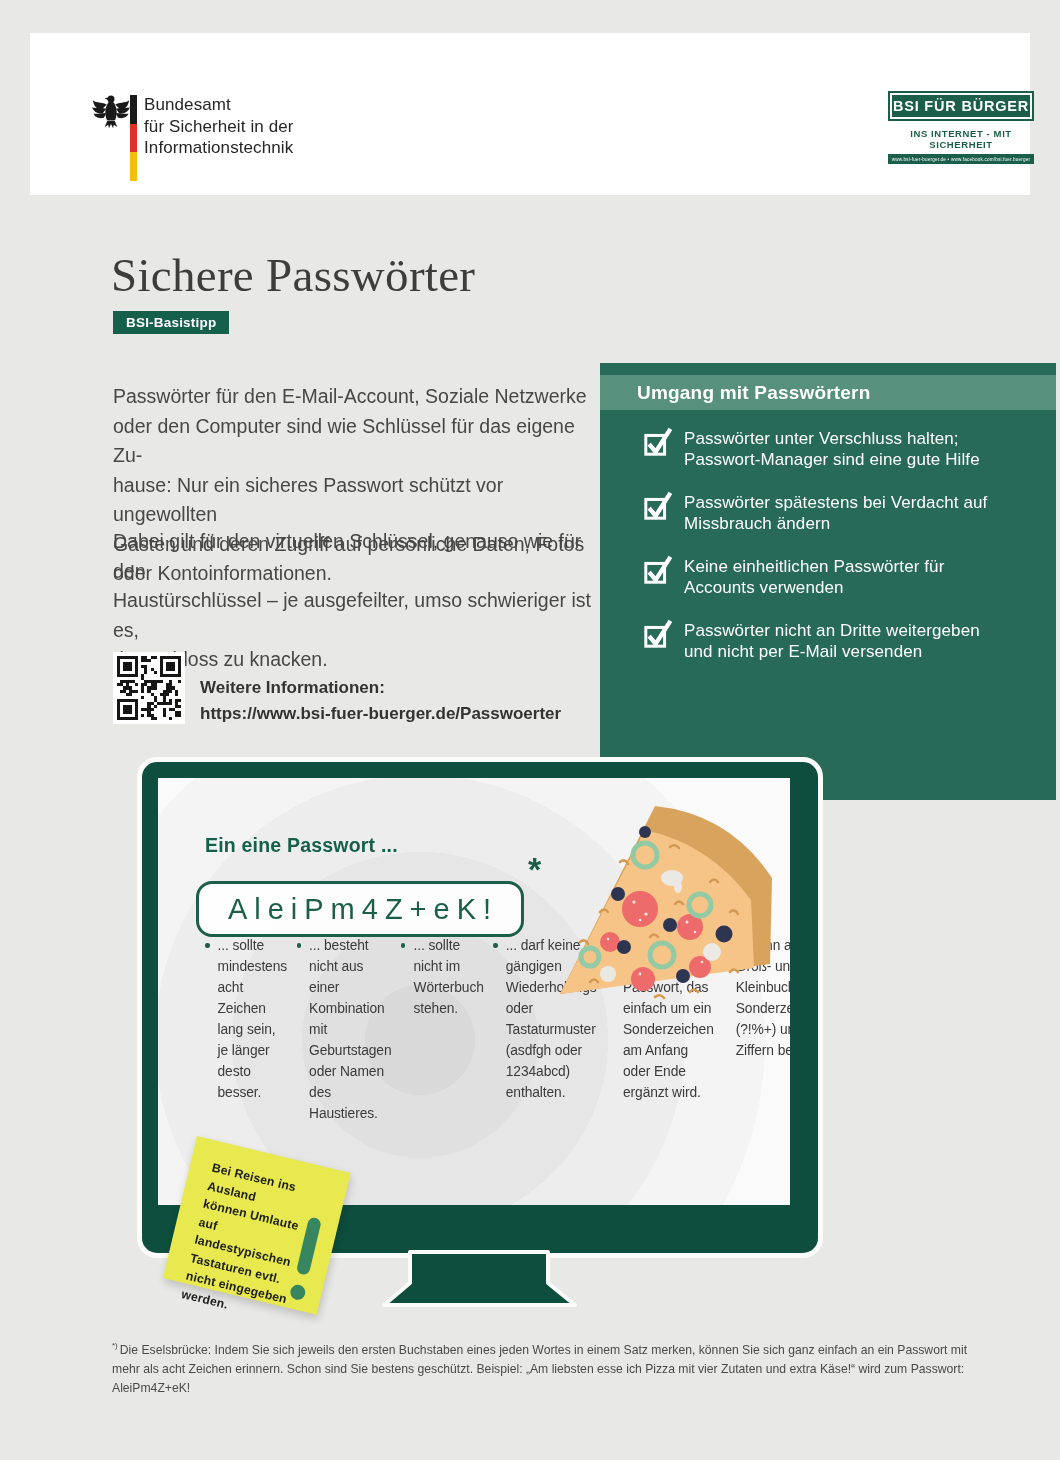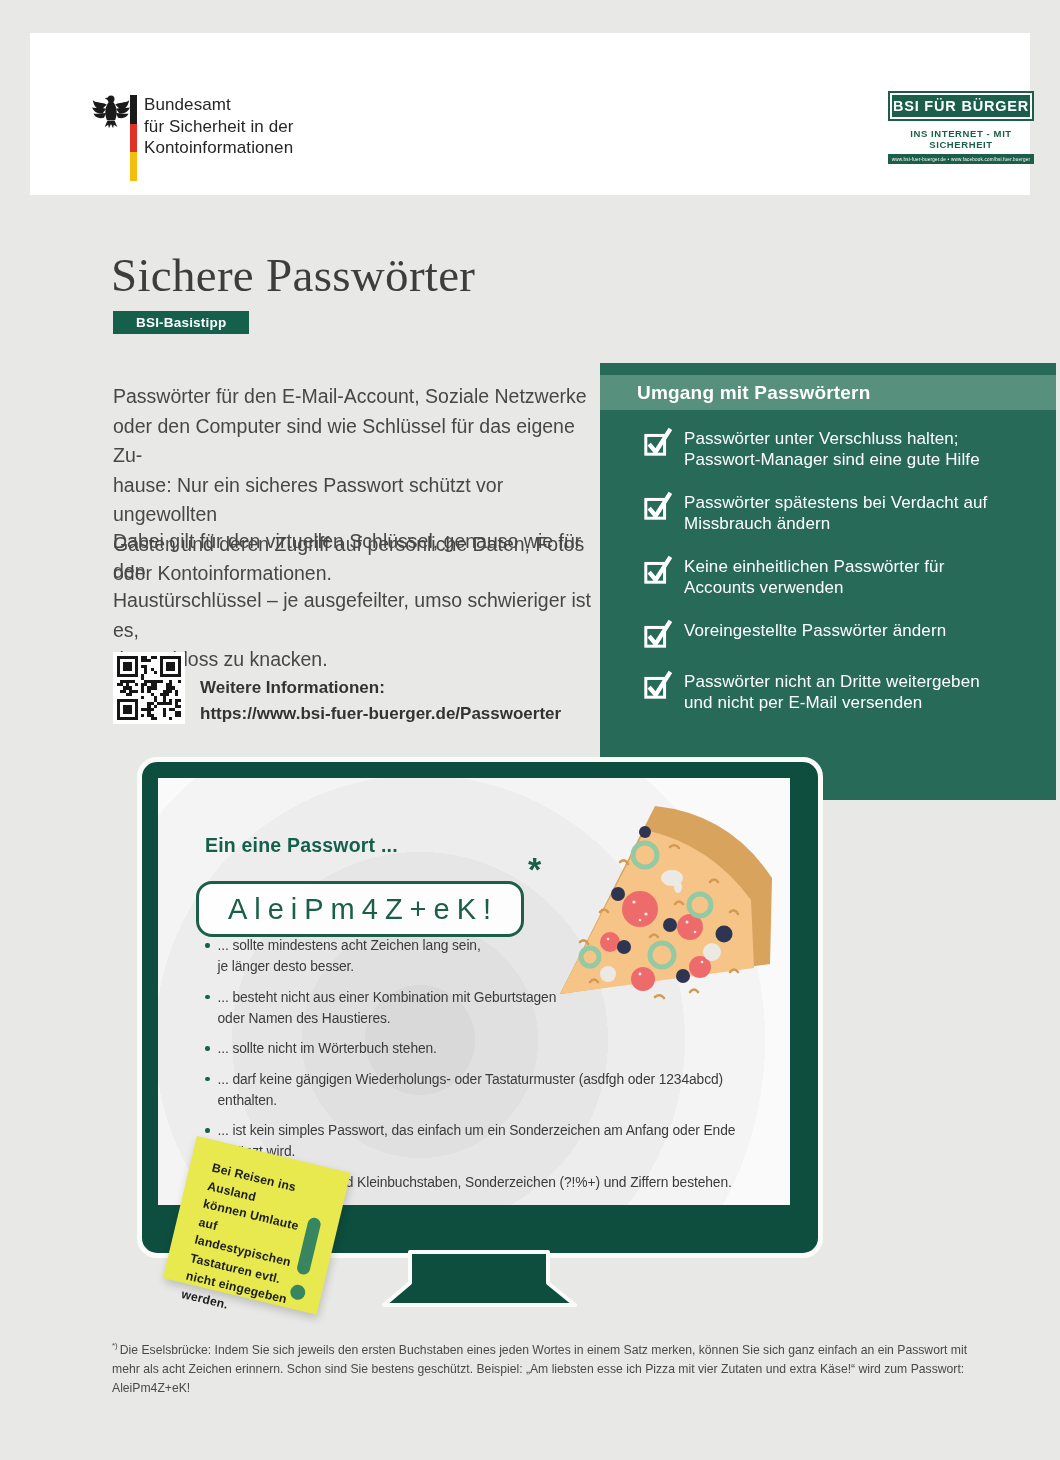--- a/index.html
+++ b/index.html
@@ -25,21 +25,21 @@
     box-shadow:0 0 0 2px #1b5f4a;display:flex;align-items:center;justify-content:center;
     color:#fff;font-size:14.5px;font-weight:600;letter-spacing:.8px;
   }
   .brand-tagline{margin-top:9px;text-align:center;color:#1b5f4a;font-size:9.5px;font-weight:700;letter-spacing:.6px;}
   .brand-urlbar{margin-top:4px;height:10px;background:#1b5f4a;display:flex;align-items:center;justify-content:center;
     color:#fff;font-size:4.6px;letter-spacing:.2px;}
 
   
   .page-title{left:111px;top:248px;font-family:"Liberation Serif","DejaVu Serif",serif;
     font-size:47px;color:#3d3d3d;letter-spacing:.3px;}
-  .title-badge{left:113px;top:311px;height:23px;padding:0 23px;background:#14604b;color:#fff;
+  .title-badge{left:113px;top:311px;height:23px;padding:0 13px;background:#14604b;color:#fff;
     font-size:13.5px;font-weight:700;display:flex;align-items:center;letter-spacing:.2px;}
 
   .intro-p{left:113px;width:485px;font-size:19.5px;line-height:29.5px;color:#474747;}
   .p1{top:382px;}
   .p2{top:527px;}
 
   
   .qr-wrap{left:113px;top:652px;width:72px;height:72px;background:#fff;}
   .qr-wrap svg{display:block;margin:4px;}
   .info-text{left:200px;top:675px;font-size:17px;line-height:26px;font-weight:700;color:#333;}
@@ -61,21 +61,21 @@
   .screen{position:absolute;left:16px;top:16px;width:632px;height:427px;background:
     radial-gradient(circle at 262px 262px,
       #d9d9d9 0 55px,#e0e0e0 55px 118px,#e6e6e6 118px 188px,
       #ededed 188px 265px,#f4f4f4 265px 345px,#fafafa 345px);
     overflow:hidden;}
   .screen-heading{left:47px;top:56px;font-size:19.5px;font-weight:700;color:#14604b;letter-spacing:.2px;}
   .pw-box{left:38px;top:103px;width:322px;height:50px;border:3px solid #1b5f4a;border-radius:16px;
     background:rgba(255,255,255,.92);display:flex;align-items:center;justify-content:center;}
   .pw-text{color:#1b5f4a;font-size:29px;letter-spacing:7px;padding-left:6px;}
   .pw-star{left:370px;top:72px;color:#1b5f4a;font-size:34px;font-weight:700;}
-  .rule-list{left:47px;top:157px;width:578px;display:flex;flex-direction:column;gap:9.5px;}
+  .rule-list{left:47px;top:157px;width:578px;display:flex;flex-direction:row;gap:9.5px;}
   .rule{display:flex;gap:8px;}
   .rule .dot{flex:0 0 4.5px;width:4.5px;height:4.5px;border-radius:50%;background:#1b5f4a;margin-top:8px;}
   .rule .txt{font-size:13.8px;line-height:21px;color:#3b3b3b;letter-spacing:-.1px;}
   .pizza{left:392px;top:14px;}
 
   
   .stand{left:370px;top:1250px;z-index:2;}
 
   
   .sticky{left:197px;top:1136px;width:158px;height:146px;background:#e7e94e;
@@ -109,21 +109,21 @@
       <path d="M25 41 L21 50 L26 47 L27 52 L30 46 L33 52 L34 47 L39 50 L35 41 Z"></path>
     </g>
   </svg>
   <div class="abs flagstripe">
     <span style="background:#1a1a1a"></span>
       <span style="background:#e03127"></span>
       <span style="background:#f5bd0c"></span>
   </div>
   <div class="abs agency-name preline">Bundesamt
 für Sicherheit in der
-Kontoinformationen</div>
+Informationstechnik</div>
 
   <div class="abs brand">
     <div class="brand-box">BSI FÜR BÜRGER</div>
     <div class="brand-tagline">INS INTERNET - MIT SICHERHEIT</div>
     <div class="brand-urlbar">www.bsi-fuer-buerger.de • www.facebook.com/bsi.fuer.buerger</div>
   </div>
 </div>
 
 <div class="abs page-title">Sichere Passwörter</div>
 <div class="abs title-badge">BSI-Basistipp</div>
@@ -378,27 +378,20 @@
           <path d="M8 20 L13.5 26.5 L28 4" fill="none" stroke="#fff" stroke-width="4.6" stroke-linecap="square"></path>
         </svg>
       <div class="txt preline">Keine einheitlichen Passwörter für
 Accounts verwenden</div>
     </div>
     <div class="check-item">
       <svg width="30" height="30" viewBox="0 0 32 32">
           <rect x="3" y="9" width="20" height="20" fill="none" stroke="#fff" stroke-width="3.2"></rect>
           <path d="M8 20 L13.5 26.5 L28 4" fill="none" stroke="#fff" stroke-width="4.6" stroke-linecap="square"></path>
         </svg>
-      <div class="txt preline">Voreingestellte Passwörter ändern</div>
-    </div>
-    <div class="check-item">
-      <svg width="30" height="30" viewBox="0 0 32 32">
-          <rect x="3" y="9" width="20" height="20" fill="none" stroke="#fff" stroke-width="3.2"></rect>
-          <path d="M8 20 L13.5 26.5 L28 4" fill="none" stroke="#fff" stroke-width="4.6" stroke-linecap="square"></path>
-        </svg>
       <div class="txt preline">Passwörter nicht an Dritte weitergeben
 und nicht per E-Mail versenden</div>
     </div>
   </div>
 </div>
 
 <div class="abs monitor">
   <div class="screen">
     <div class="abs screen-heading">Ein eine Passwort ...</div>
     <div class="abs pw-box">

